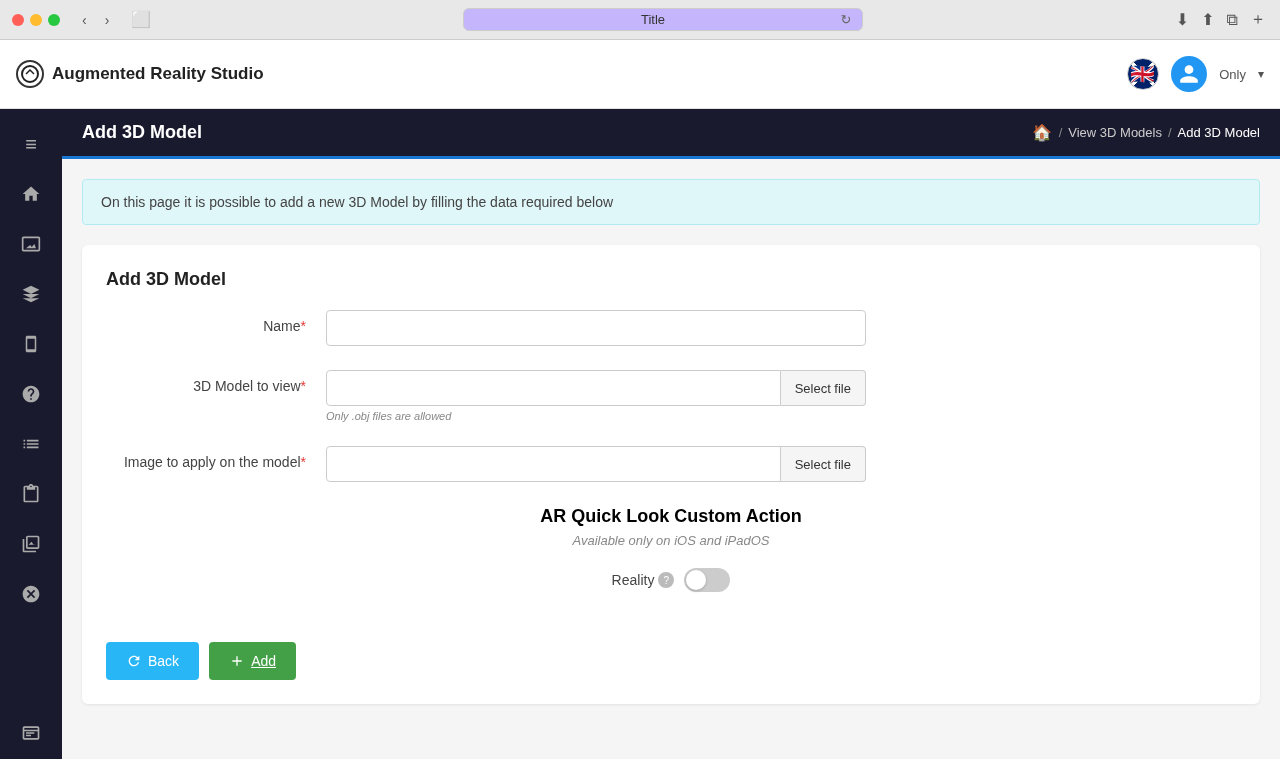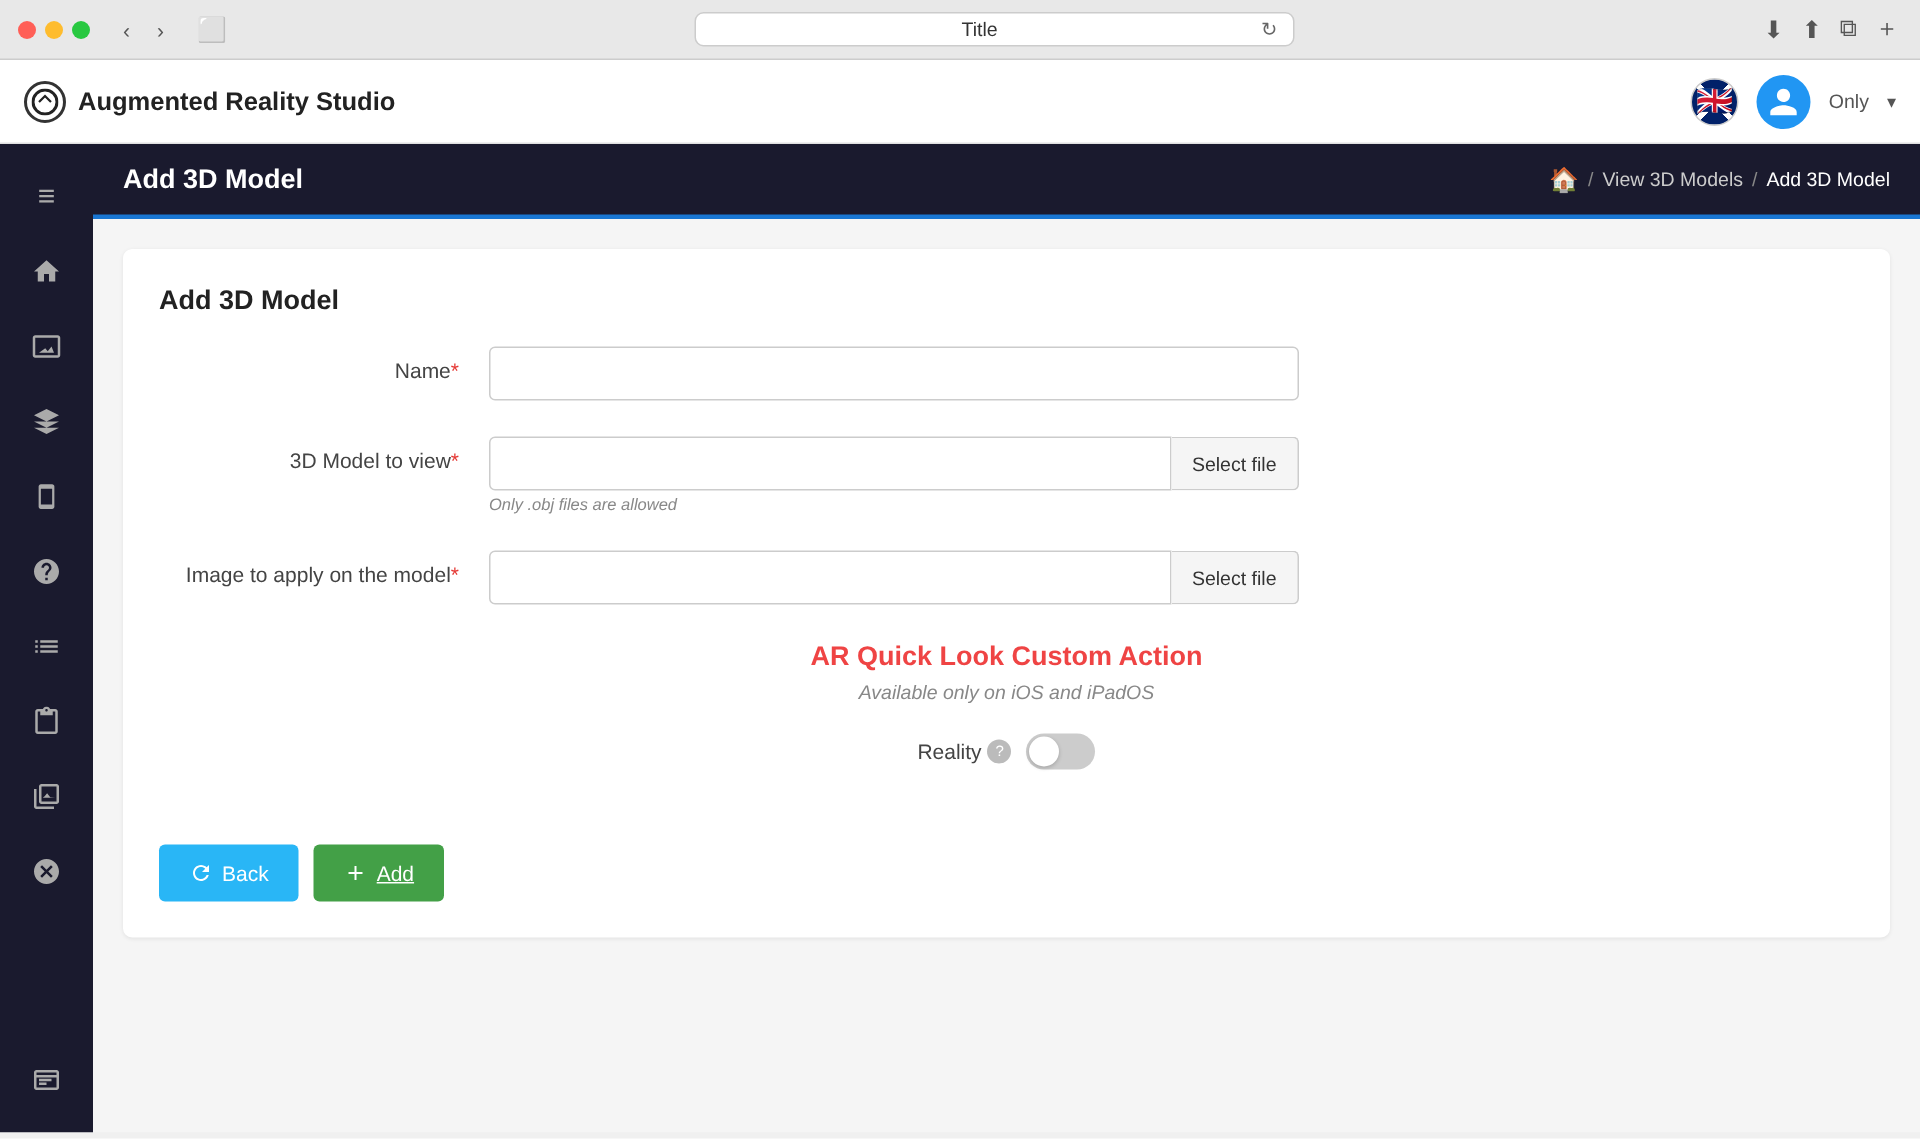--- a/index.html
+++ b/index.html
@@ -21,39 +21,39 @@
     .tl-yellow { background: #febc2e; }
     .tl-green { background: #28c840; }
     .nav-arrows { display: flex; gap: 6px; }
     .nav-btn { background: none; border: none; font-size: 14px; color: #555; cursor: pointer; padding: 2px 6px; }
     .nav-btn:disabled { color: #bbb; }
     .window-btn { background: none; border: none; font-size: 16px; color: #555; cursor: pointer; }
     .address-bar {
       flex: 1;
       max-width: 400px;
       text-align: center;
-      background: #ffffff;
+      background: #c4b5fd;
       border: 1px solid #ccc;
       border-radius: 6px;
       padding: 3px 10px;
       font-size: 13px;
       color: #333;
       display: flex;
       align-items: center;
       justify-content: center;
       gap: 8px;
     }
     .address-text { flex: 1; text-align: center; }
     .reload-btn { background: none; border: none; color: #666; cursor: pointer; font-size: 13px; }
     .right-controls { display: flex; gap: 8px; align-items: center; }
     .ctrl-btn { background: none; border: none; font-size: 16px; color: #555; cursor: pointer; padding: 2px; }
 
     
     .app-header {
-      height: 56px;
+      height: 69px;
       background: white;
       display: flex;
       align-items: center;
       justify-content: space-between;
       padding: 0 16px;
       border-bottom: 1px solid #e0e0e0;
     }
     .app-logo { display: flex; align-items: center; gap: 8px; }
     .logo-icon {
       width: 28px; height: 28px;
@@ -202,21 +202,21 @@
       border-left: none;
       border-radius: 0 4px 4px 0;
       font-size: 13px;
       cursor: pointer;
       color: #333;
     }
     .file-hint { font-size: 11px; color: #888; margin-top: 4px; font-style: italic; }
 
     
     .ar-section { margin-top: 10px; }
-    .ar-section-title { font-size: 18px; font-weight: 600; color: #ef4444; text-align: center; margin-bottom: 6px; }
+    .ar-section-title { font-size: 18px; font-weight: 600; color: #000000; text-align: center; margin-bottom: 6px; }
     .ar-section-subtitle { font-size: 13px; color: #888; font-style: italic; text-align: center; margin-bottom: 20px; }
 
     
     .toggle-row { display: flex; align-items: center; justify-content: center; gap: 10px; }
     .toggle-label { font-size: 14px; color: #444; display: flex; align-items: center; gap: 4px; }
     .help-icon { width: 16px; height: 16px; border-radius: 50%; background: #bbb; color: white; font-size: 10px; display: inline-flex; align-items: center; justify-content: center; cursor: pointer; }
     .toggle-switch {
       width: 46px; height: 24px;
       background: #ccc;
       border-radius: 12px;
@@ -369,20 +369,23 @@
         <span class="breadcrumb-home">🏠</span>
         <span class="breadcrumb-sep">/</span>
         <a class="breadcrumb-link">View 3D Models</a>
         <span class="breadcrumb-sep">/</span>
         <span class="breadcrumb-current">Add 3D Model</span>
       </div>
     </div>
 
     <div class="content-area">
 
+      <div class="info-banner">
+        <span>On this page it is possible to add a new 3D Model by filling the data required below</span>
+      </div>
 
       <div class="form-card">
         <div class="form-card-title">Add 3D Model</div>
 
         <div class="form-row">
           <div class="form-label">
             <span>Name</span><span class="required">*</span>
           </div>
           <div class="form-control">
             <input class="form-input" type="text" style="">

